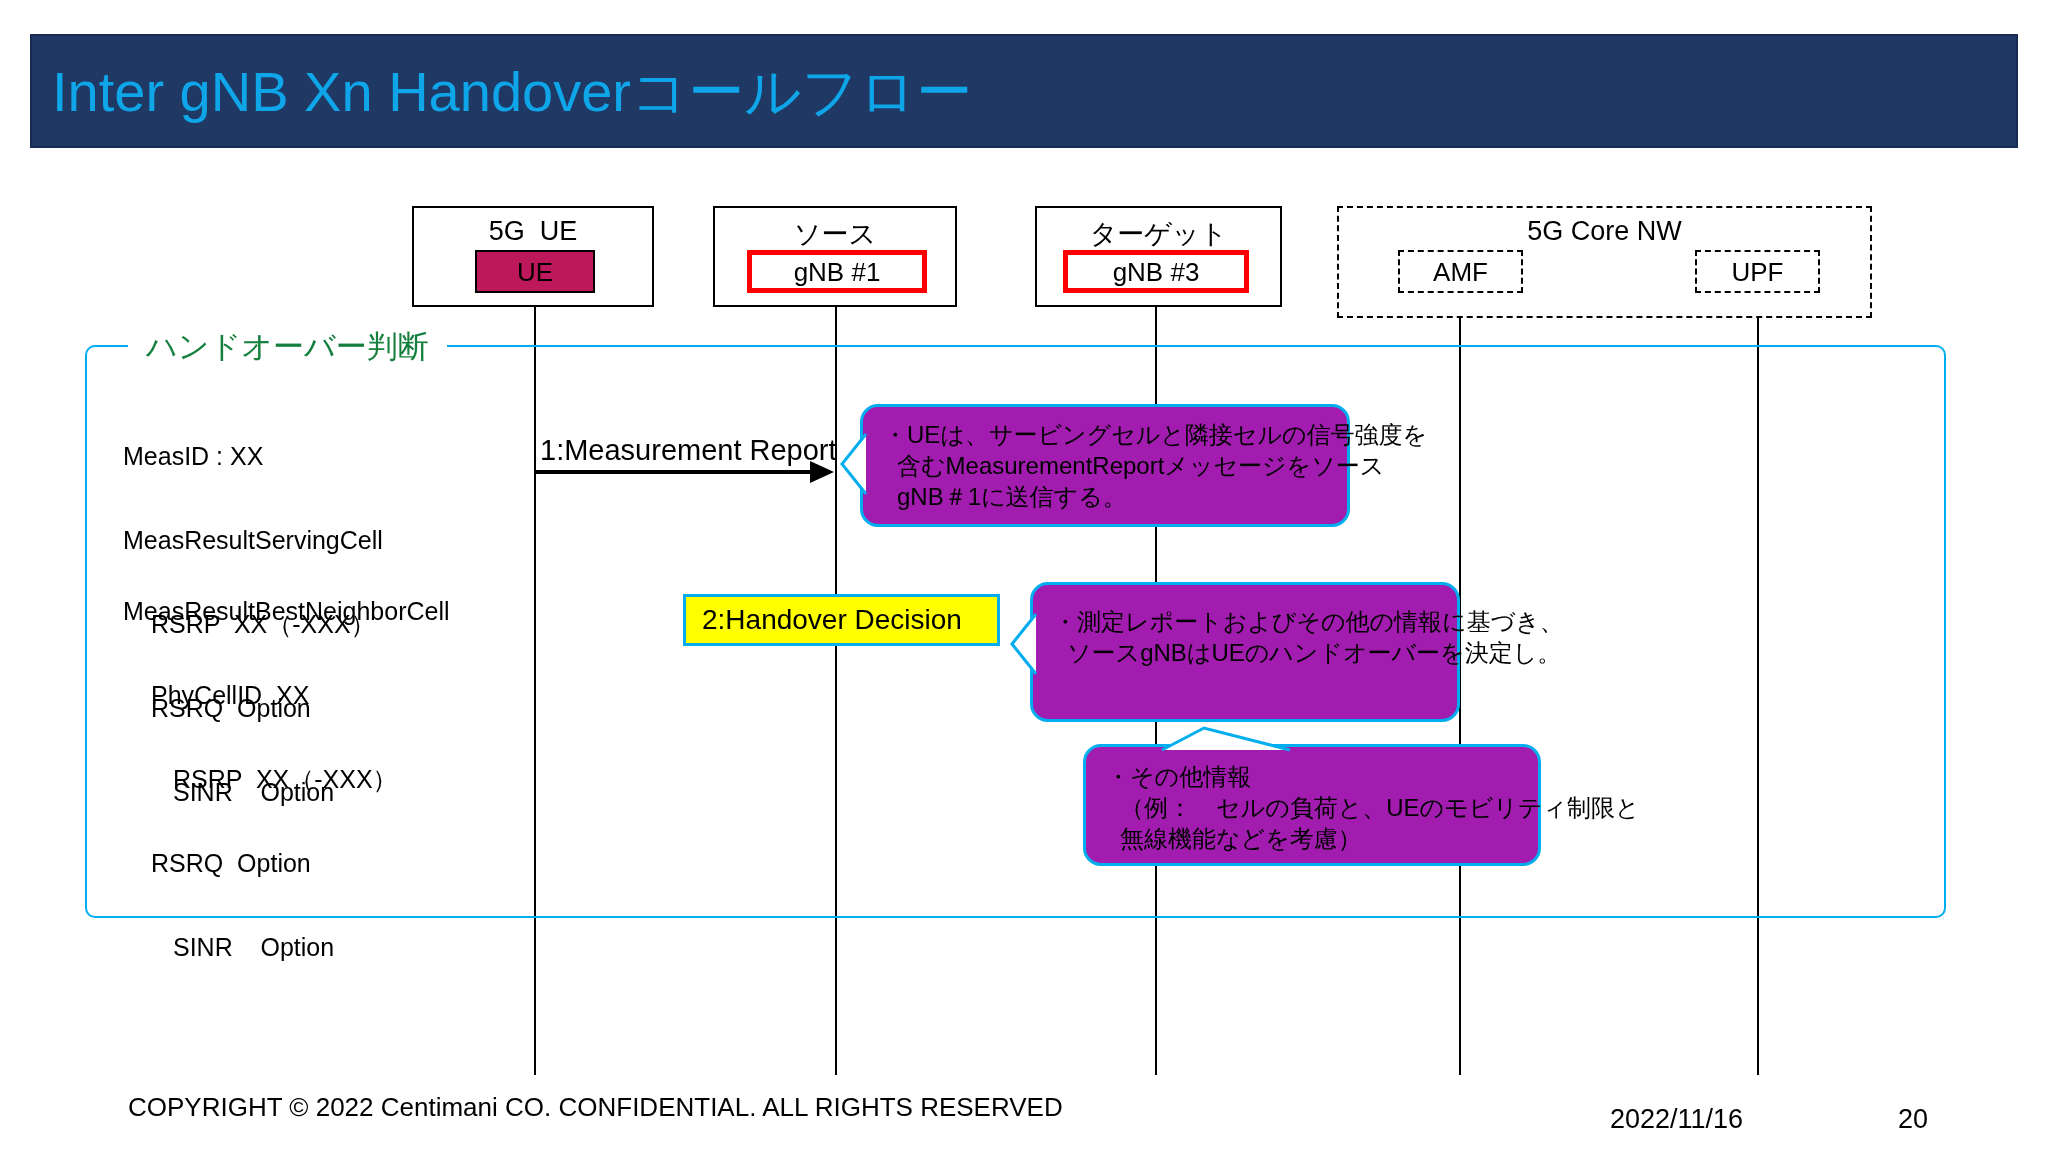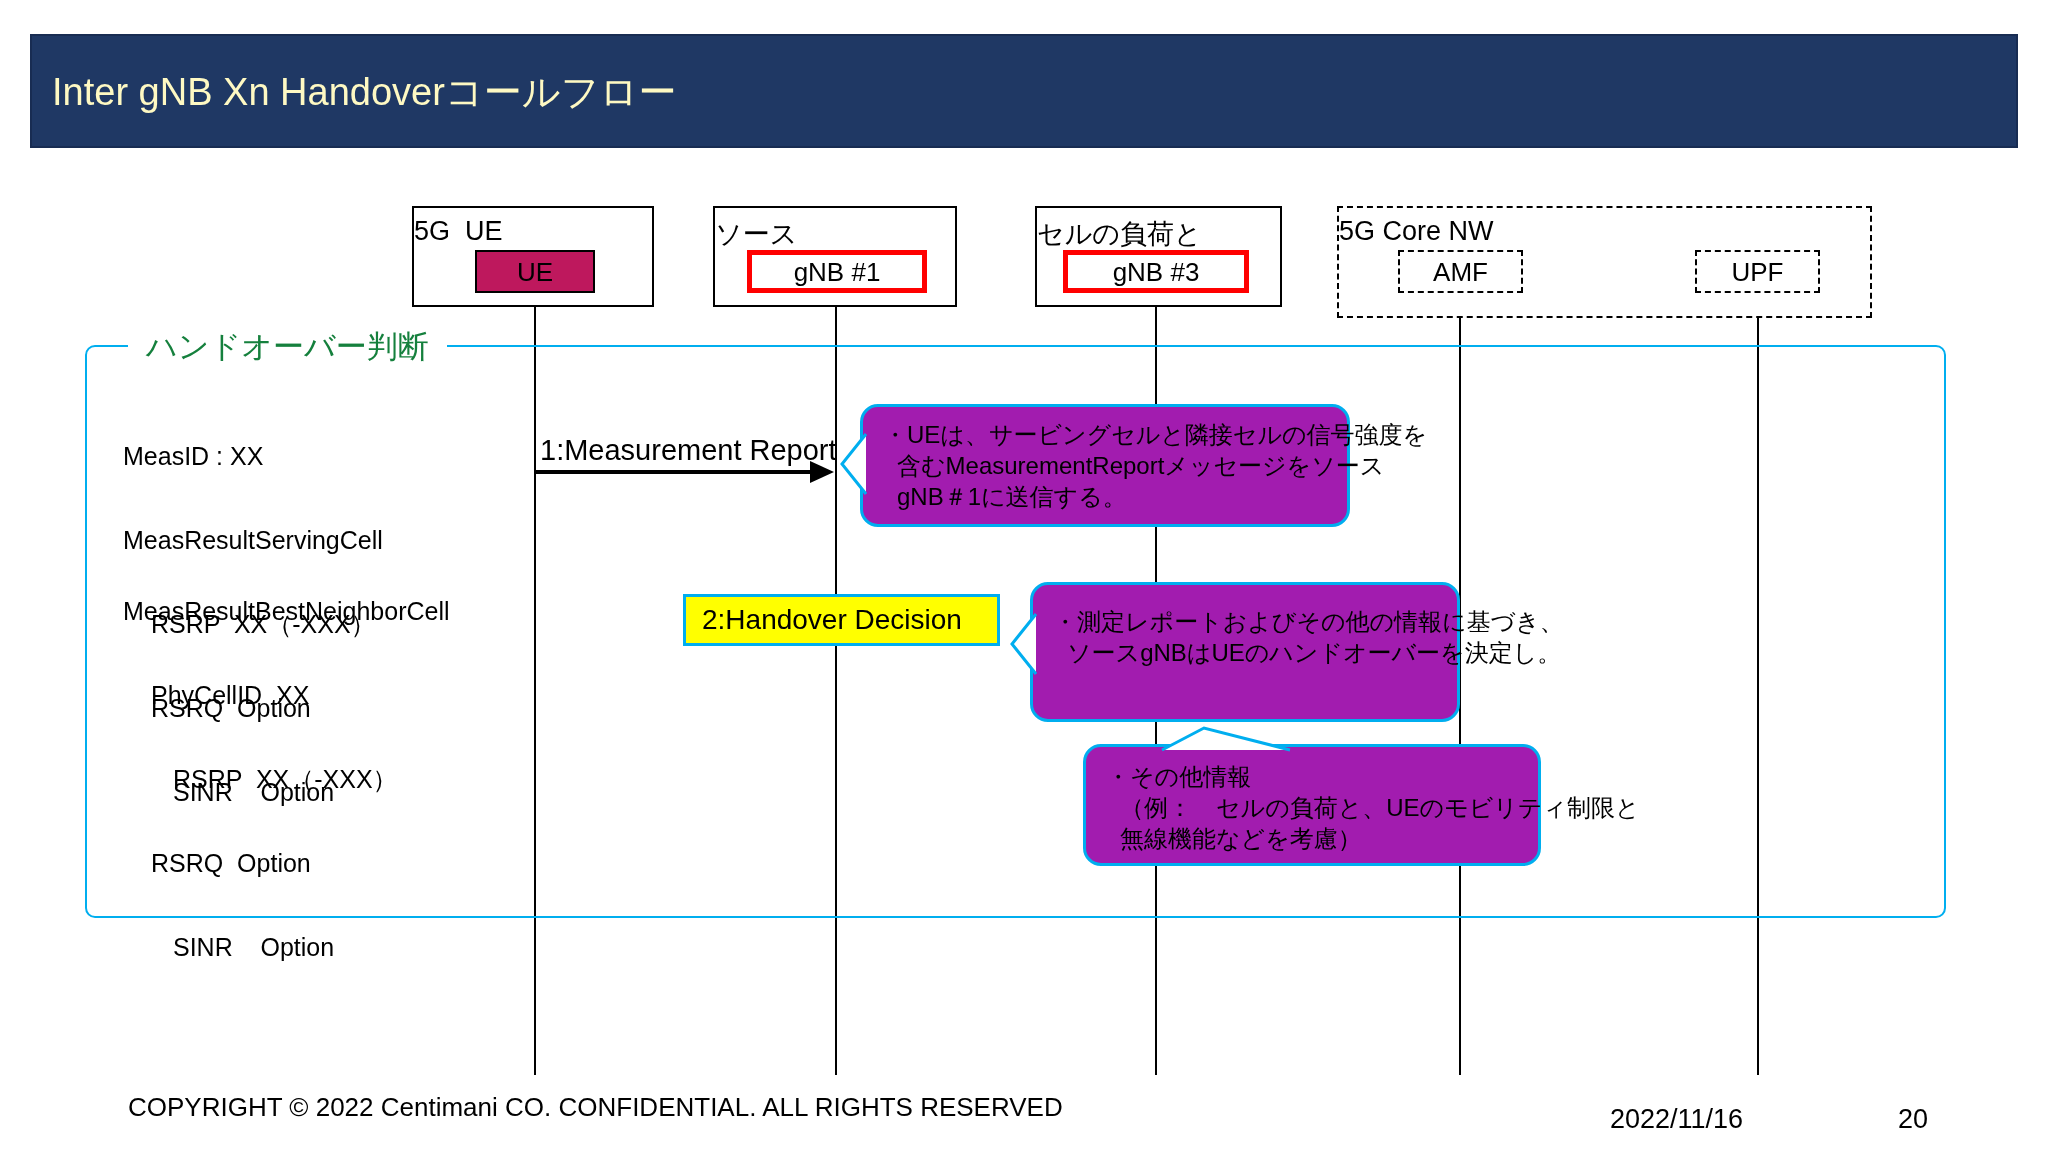--- a/index.html
+++ b/index.html
@@ -2,25 +2,25 @@
 <html><head>
 <meta charset="utf-8">
 <style>
   html,body{margin:0;padding:0;background:#ffffff;}
   body{font-family:"Liberation Sans","DejaVu Sans",sans-serif;color:#000;}
   .slide{position:relative;width:2048px;height:1152px;background:#fff;overflow:hidden;}
 
   
   .titlebar{position:absolute;left:30px;top:34px;width:1988px;height:114px;
     background:#1F3864;border:2px solid #182c52;box-sizing:border-box;}
-  .titlebar .t{position:absolute;left:20px;top:0;line-height:112px;font-size:38px;color:#fef9c3;white-space:pre;}
+  .titlebar .t{position:absolute;left:20px;top:0;line-height:112px;font-size:56px;color:#0ea5e9;white-space:pre;}
 
   
   .hdr{position:absolute;top:206px;height:101px;box-sizing:border-box;border:2.5px solid #000;background:#fff;}
-  .hdr .lbl{position:absolute;top:8px;left:0;width:100%;font-size:27px;white-space:pre;}
+  .hdr .lbl{position:absolute;top:8px;left:0;width:100%;text-align:center;font-size:27px;white-space:pre;}
   .hdr-ue{left:412px;width:242px;}
   .hdr-src{left:713px;width:244px;}
   .hdr-tgt{left:1035px;width:247px;}
   .hdr-core{left:1337px;width:535px;height:112px;border:2.5px dashed #000;}
 
   
   .node{position:absolute;top:250px;height:43px;box-sizing:border-box;background:#fff;
     text-align:center;font-size:26px;}
   .node .nl{position:absolute;left:0;top:50%;transform:translateY(-50%);width:100%;}
   .node-ue{left:475px;width:120px;background:#be185d;border:2px solid #000;}
@@ -97,21 +97,21 @@
   <div class="life life-amf"></div>
   <div class="life life-upf"></div>
 
   <div class="hdr hdr-ue">
     <div class="lbl">5G  UE</div>
   </div>
   <div class="hdr hdr-src">
     <div class="lbl">ソース</div>
   </div>
   <div class="hdr hdr-tgt">
-    <div class="lbl">セルの負荷と</div>
+    <div class="lbl">ターゲット</div>
   </div>
   <div class="hdr hdr-core">
     <div class="lbl">5G Core NW</div>
   </div>
 
   <div class="node node-ue">
     <div class="nl">UE</div>
   </div>
   <div class="node node-red node-gnb1">
     <div class="nl">gNB #1</div>

